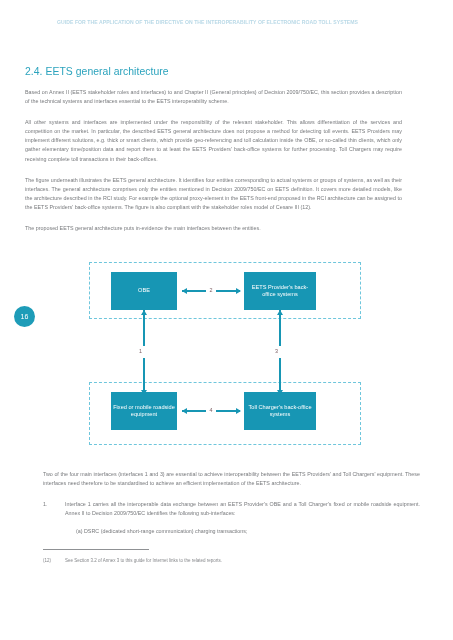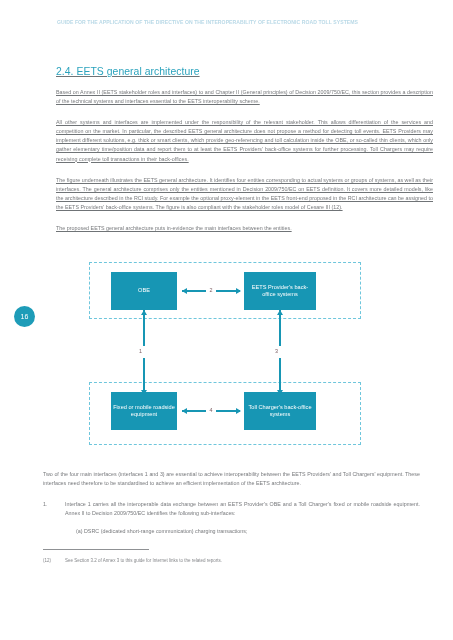--- a/index.html
+++ b/index.html
@@ -48,24 +48,23 @@
     font-size: 7px;
     display: flex;
     align-items: center;
     justify-content: center;
     letter-spacing: 0.2px;
   }
 
   
   .content {
     position: absolute;
-    left: 56px;
+    left: 25px;
     top: 66px;
     width: 377px;
-    text-decoration: underline;
   }
 
   h2.section-title {
     margin: 0 0 11px 0;
     font-size: 10.4px;
     font-weight: 400;
     color: #2ba3bd;
     letter-spacing: 0.05px;
   }
 

